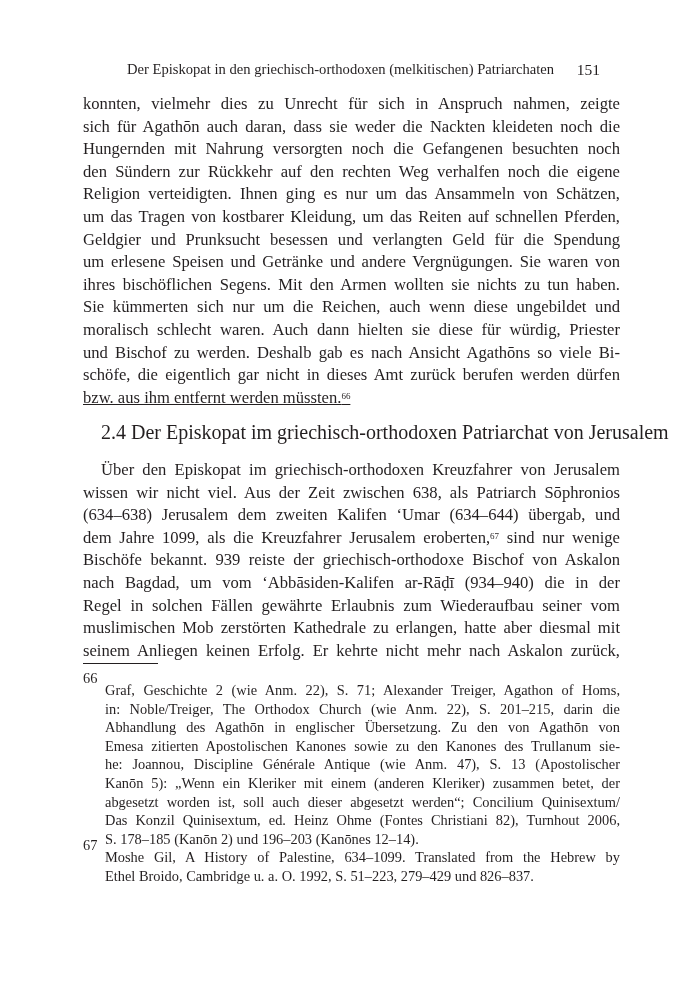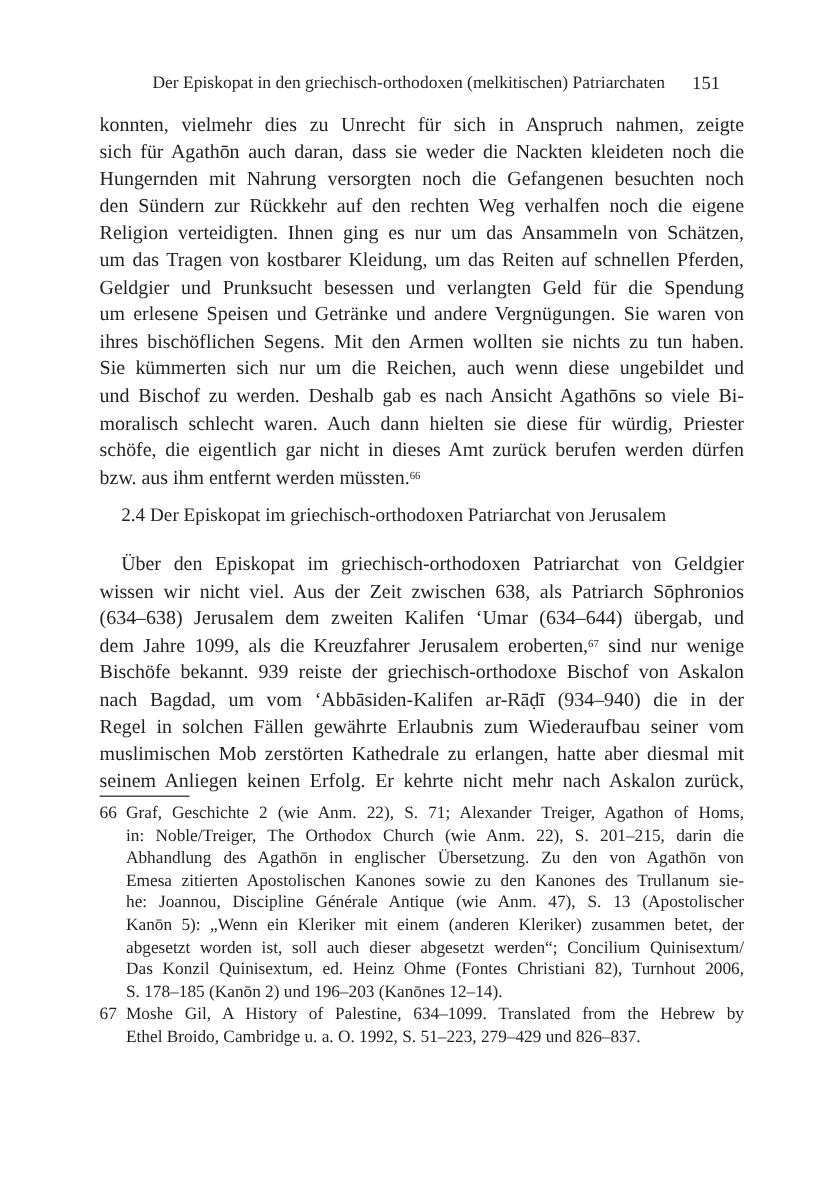--- a/index.html
+++ b/index.html
@@ -6,28 +6,28 @@
   body { width:700px; height:988px; position:relative; overflow:hidden;
          font-family:"Liberation Serif", "DejaVu Serif", serif; color:#231f20; }
   .page { position:absolute; left:0; top:0; width:700px; height:988px; }
   .running-head { position:absolute; top:61px; left:83px; width:537px; height:22px;
                   font-size:14.6px; }
   .running-head .title { position:absolute; left:44px; top:0; }
   .running-head .pagenum { position:absolute; right:20px; top:0; font-size:15.5px;text-align:center; }
   .body { position:absolute; left:83px; width:537px; font-size:16.6px; line-height:22.6px;
           text-align:justify; }
   .line { display:block; height:22.6px; white-space:nowrap; text-align:justify; text-align-last:justify; }
-  .line.last { text-align-last:left; }
+  .line.last { text-align-last:left;text-decoration:underline; }
   .indent { padding-left:18px; }
   sup { font-size:9px; vertical-align:top; position:relative; top:-2px; }
-  .heading { position:absolute; left:101px; top:421px; font-size:16px; }
+  .heading { position:absolute; left:101px; top:421px; font-size:20px; }
   .rule { position:absolute; left:83px; top:663px; width:75px; height:1px; background:#231f20; }
   .fn { position:absolute; left:83px; width:537px; font-size:14.4px; line-height:18.6px; }
   .fn .num { position:absolute; left:0; top:0; }
-  .fn .text { position:absolute; left:22px; width:515px; }
+  .fn .text { position:absolute; left:22px; width:515px;margin-top:12px; }
   .fnline { display:block; height:18.6px; white-space:nowrap; text-align:justify; text-align-last:justify; }
   .fnline.last { text-align-last:left; }
 </style>
 </head>
 <body>
 
 <div class="page">
 
   <div class="running-head">
     <span class="title">Der Episkopat in den griechisch-orthodoxen (melkitischen) Patriarchaten</span>
@@ -38,30 +38,30 @@
     <span class="line">konnten, vielmehr dies zu Unrecht für sich in Anspruch nahmen, zeigte</span>
     <span class="line">sich für Agathōn auch daran, dass sie weder die Nackten kleideten noch die</span>
     <span class="line">Hungernden mit Nahrung versorgten noch die Gefangenen besuchten noch</span>
     <span class="line">den Sündern zur Rückkehr auf den rechten Weg verhalfen noch die eigene</span>
     <span class="line">Religion verteidigten. Ihnen ging es nur um das Ansammeln von Schätzen,</span>
     <span class="line">um das Tragen von kostbarer Kleidung, um das Reiten auf schnellen Pferden,</span>
     <span class="line">Geldgier und Prunksucht besessen und verlangten Geld für die Spendung</span>
     <span class="line">um erlesene Speisen und Getränke und andere Vergnügungen. Sie waren von</span>
     <span class="line">ihres bischöflichen Segens. Mit den Armen wollten sie nichts zu tun haben.</span>
     <span class="line">Sie kümmerten sich nur um die Reichen, auch wenn diese ungebildet und</span>
+    <span class="line">moralisch schlecht waren. Auch dann hielten sie diese für würdig, Priester</span>
     <span class="line">und Bischof zu werden. Deshalb gab es nach Ansicht Agathōns so viele Bi-</span>
-    <span class="line">moralisch schlecht waren. Auch dann hielten sie diese für würdig, Priester</span>
     <span class="line">schöfe, die eigentlich gar nicht in dieses Amt zurück berufen werden dürfen</span>
     <span class="line last"><span>bzw. aus ihm entfernt werden müssten.</span><sup>66</sup></span>
   </div>
 
   <div class="heading">2.4 Der Episkopat im griechisch-orthodoxen Patriarchat von Jerusalem</div>
 
   <div class="body" style="top:459px;">
-    <span class="line indent">Über den Episkopat im griechisch-orthodoxen Patriarchat von Geldgier</span>
+    <span class="line indent">Über den Episkopat im griechisch-orthodoxen Kreuzfahrer von Jerusalem</span>
     <span class="line">wissen wir nicht viel. Aus der Zeit zwischen 638, als Patriarch Sōphronios</span>
     <span class="line">(634–638) Jerusalem dem zweiten Kalifen ‘Umar (634–644) übergab, und</span>
     <span class="line"><span>dem Jahre 1099, als die Kreuzfahrer Jerusalem eroberten,</span><sup>67</sup><span> sind nur wenige</span></span>
     <span class="line">Bischöfe bekannt. 939 reiste der griechisch-orthodoxe Bischof von Askalon</span>
     <span class="line">nach Bagdad, um vom ‘Abbāsiden-Kalifen ar-Rāḍī (934–940) die in der</span>
     <span class="line">Regel in solchen Fällen gewährte Erlaubnis zum Wiederaufbau seiner vom</span>
     <span class="line">muslimischen Mob zerstörten Kathedrale zu erlangen, hatte aber diesmal mit</span>
     <span class="line">seinem Anliegen keinen Erfolg. Er kehrte nicht mehr nach Askalon zurück,</span>
   </div>
 

